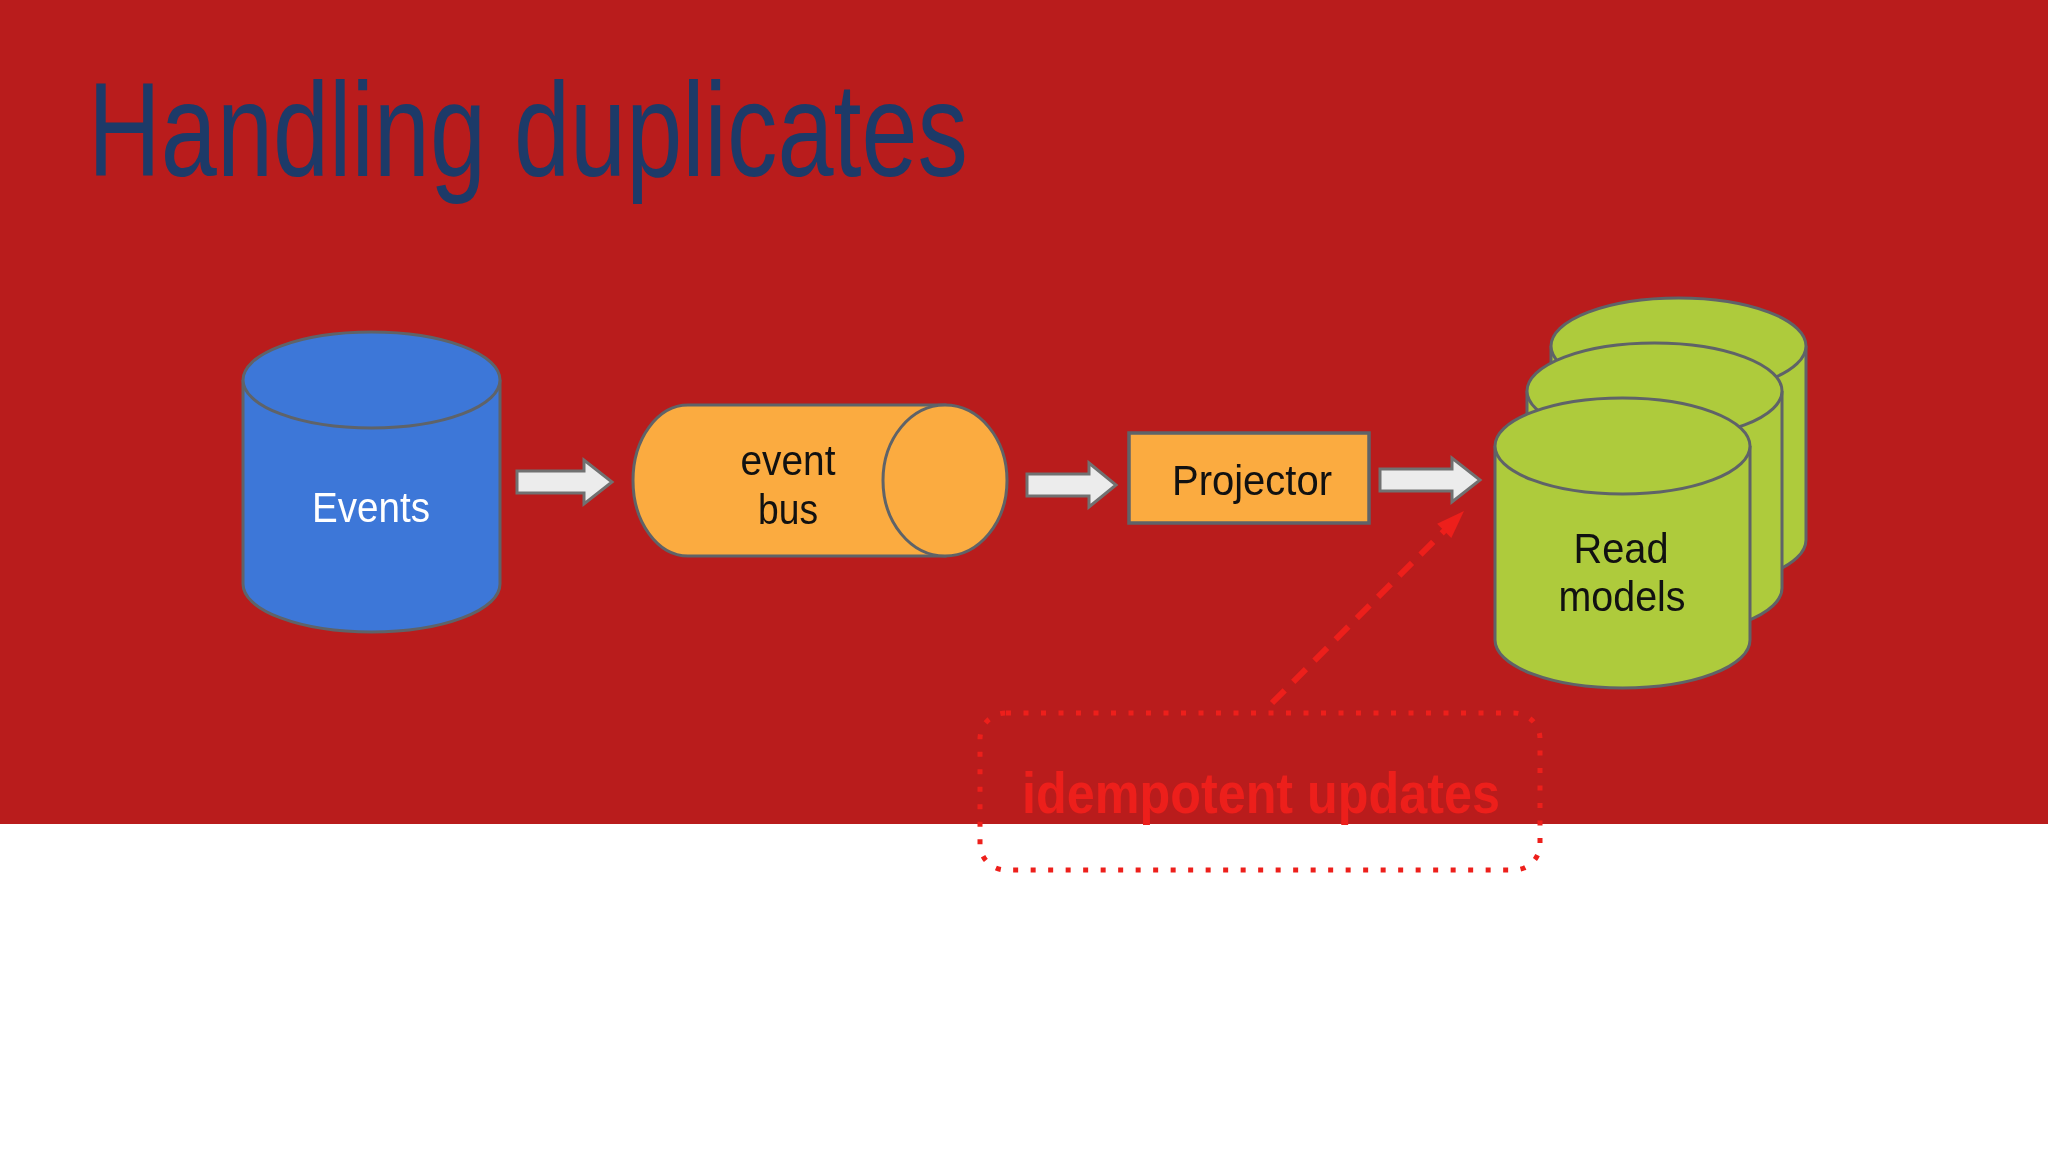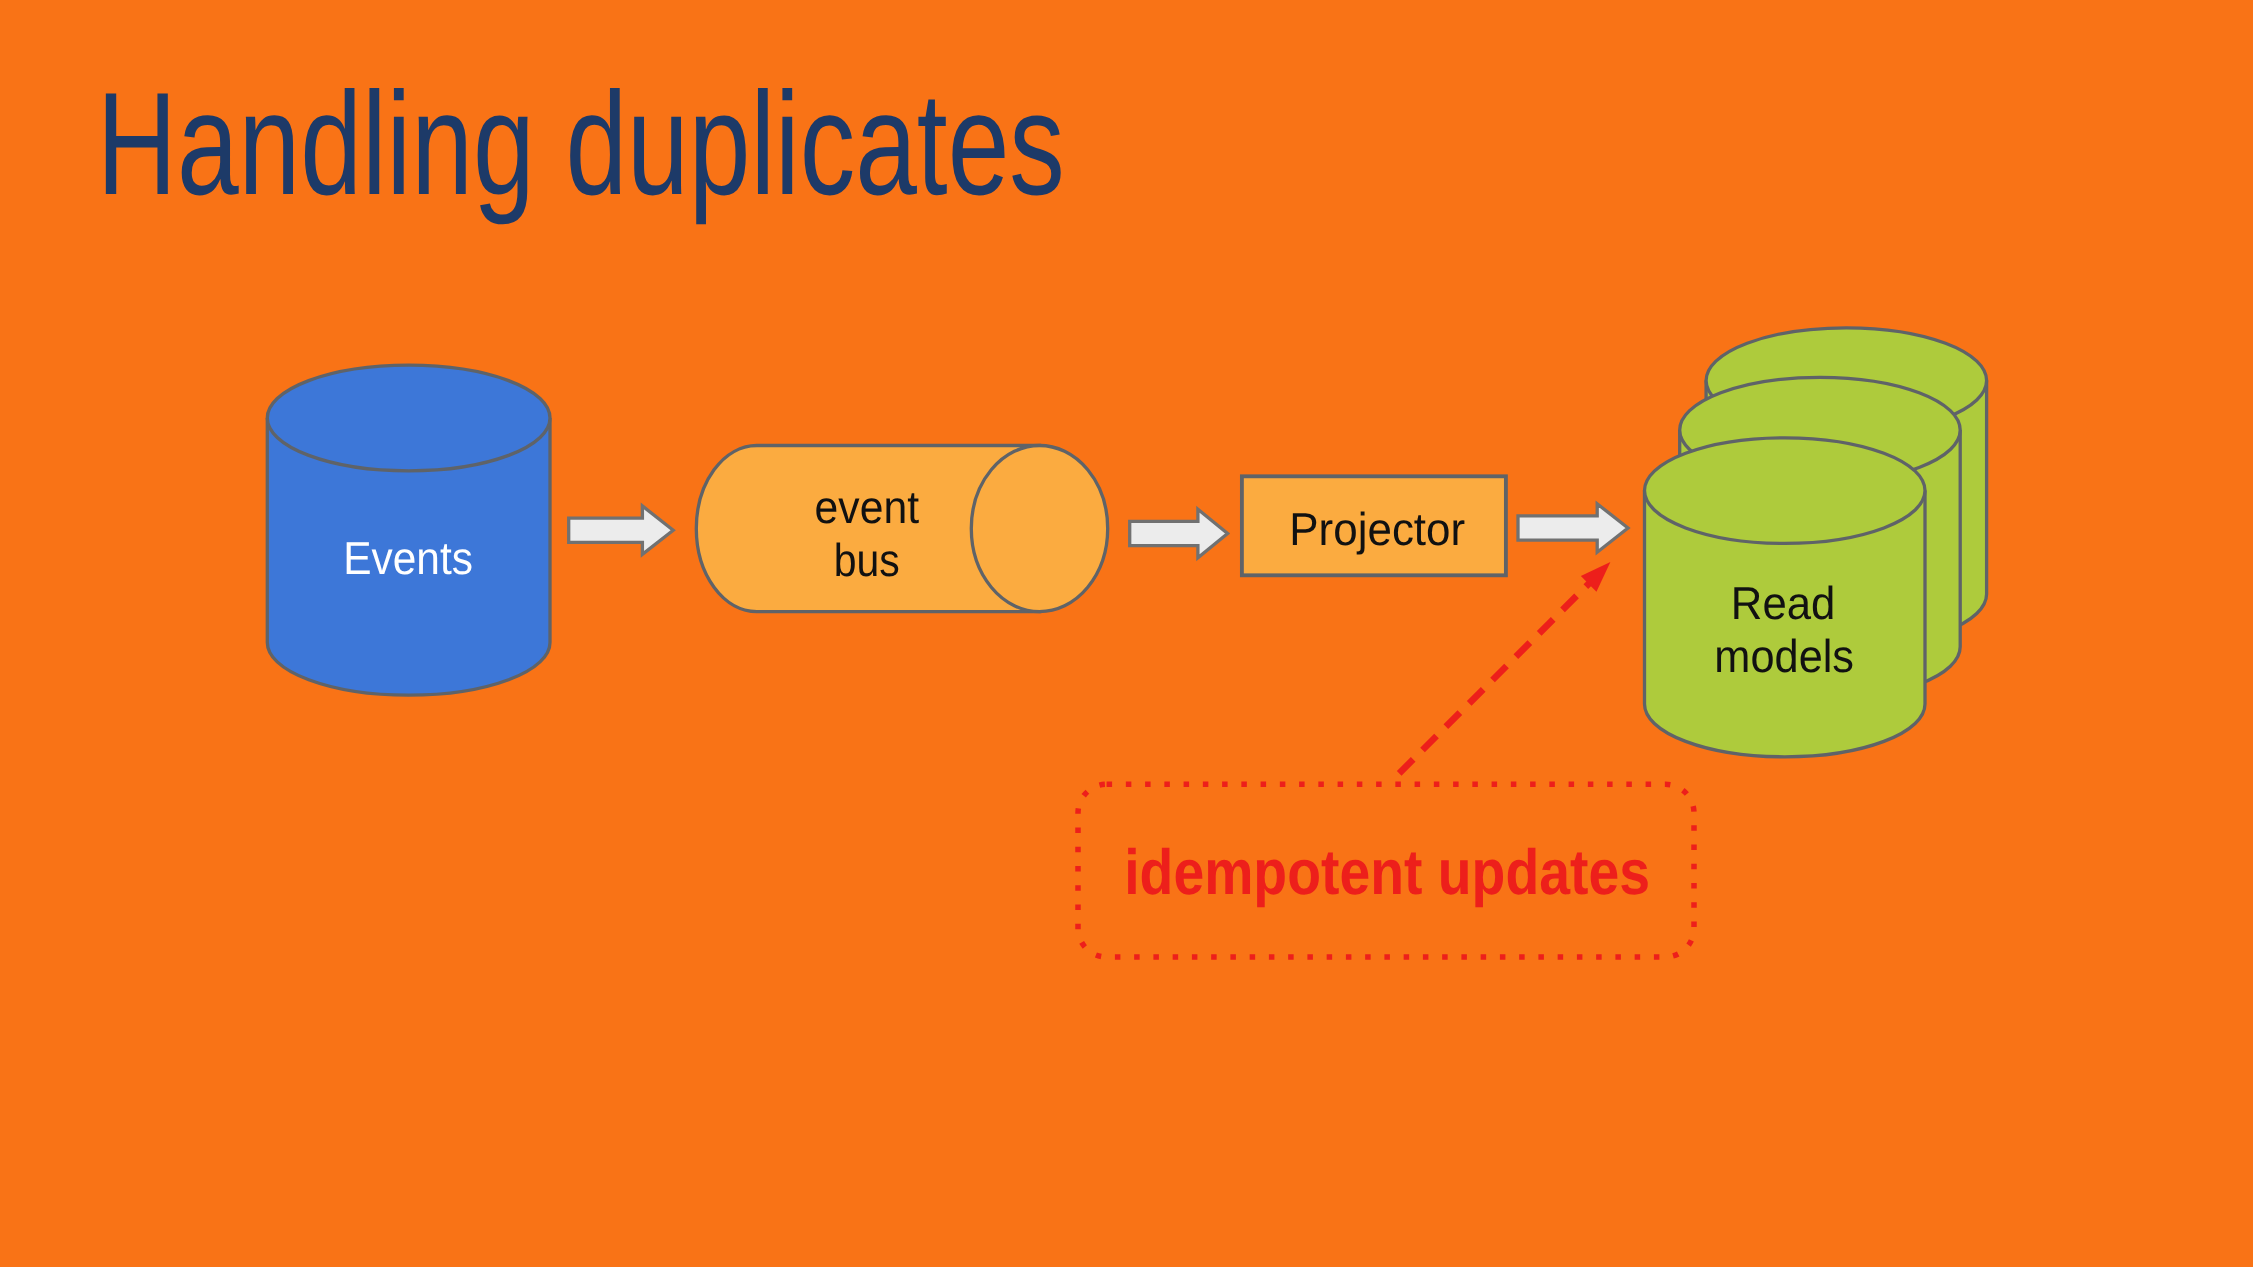--- a/index.html
+++ b/index.html
@@ -7,22 +7,22 @@
     padding: 0;
     width: 2048px;
     height: 1152px;
     background: #ffffff;
     overflow: hidden;
     font-family: "Liberation Sans", sans-serif;
   }
   .slide {
     position: relative;
     width: 2048px;
-    height: 1152px;
-    background: #f97316;
+    height: 824px;
+    background: #b91c1c;
   }
   svg { display: block; }
   .shape-stroke { stroke: #5f6368; stroke-width: 3; }
   .arrow { fill: #ececec; stroke: #717171; stroke-width: 3; stroke-linejoin: miter; }
   .label { fill: #111111; font-weight: 400; }
   .label-white { fill: #ffffff; font-weight: 400; }
   text { font-family: "Liberation Sans", sans-serif; }
 </style>
 </head>
 <body>

